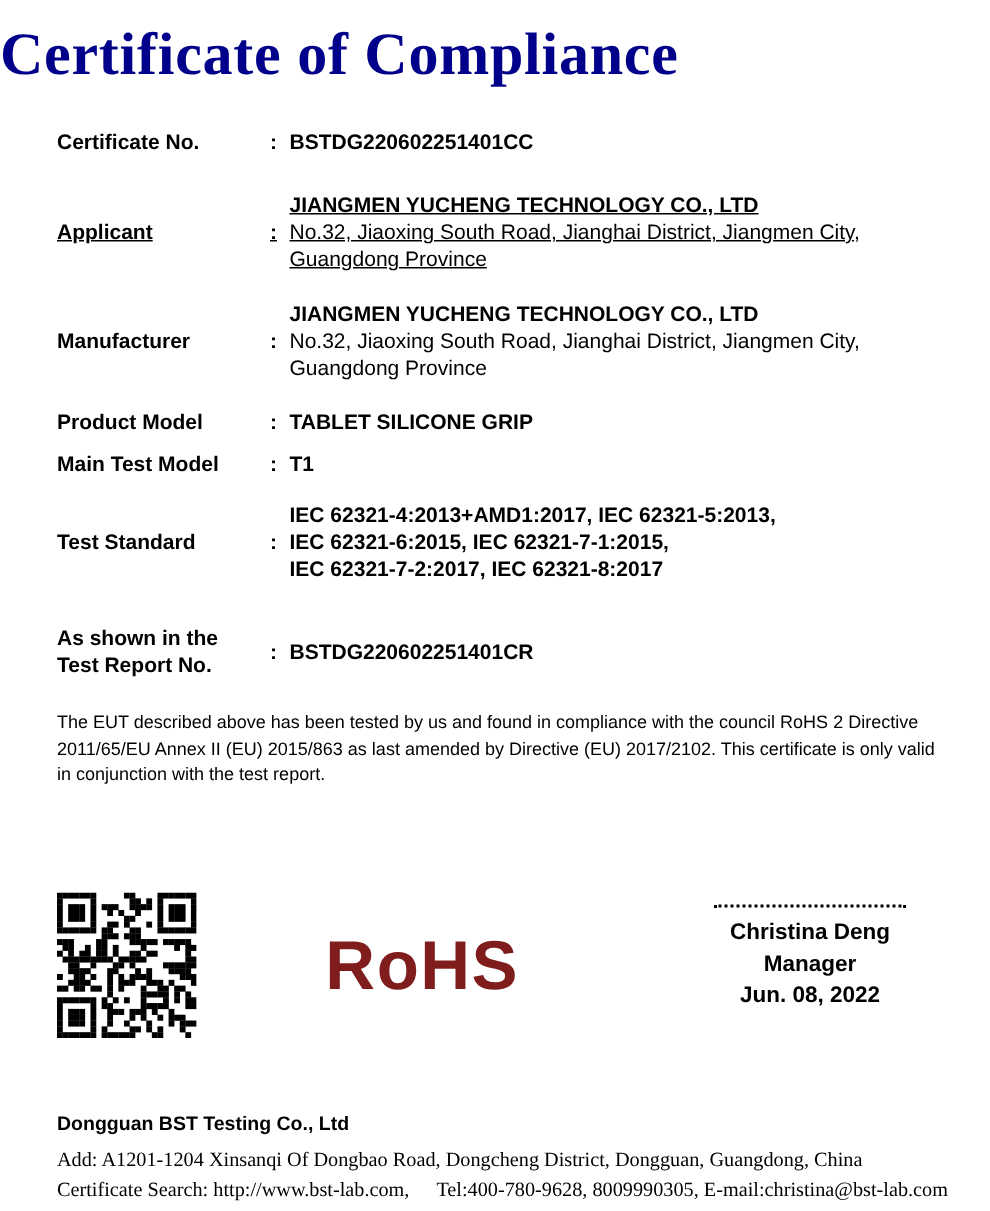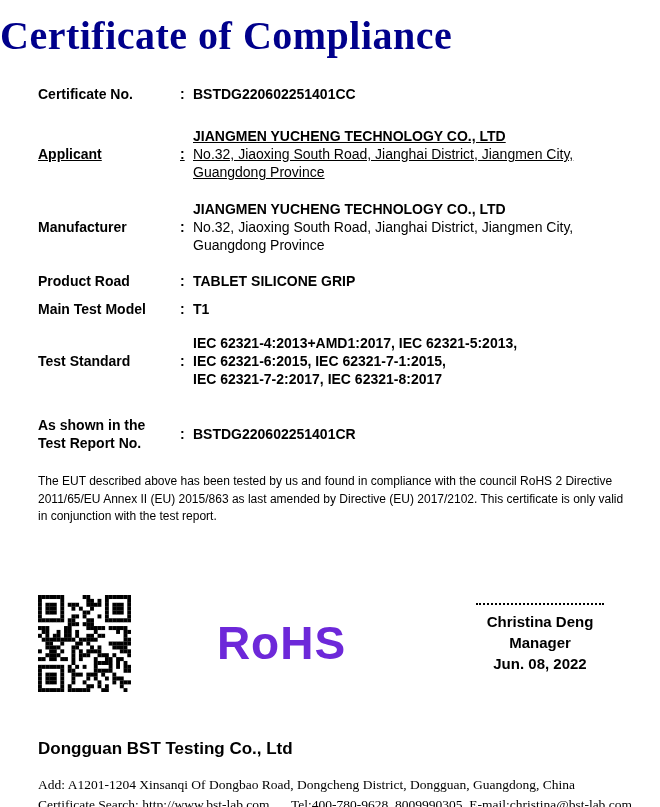--- a/index.html
+++ b/index.html
@@ -62,21 +62,21 @@
     justify-content: space-between;
   }
   .qr-box { width: 93px; height: 97px; flex: none; }
   .qr-box svg { display: block; }
 
   .rohs {
     font-family: "Liberation Sans", sans-serif;
     font-weight: 700;
     font-size: 46px;
     letter-spacing: 1px;
-    color: #6d28d9;
+    color: #7f1d1d;
     transform: translateX(-14px);
   }
 
   .signature {
     width: 160px;
     flex: none;
     text-align: center;
     align-self: flex-end;
     margin-bottom: 18px;
   }
@@ -87,30 +87,30 @@
   }
   .sig-name, .sig-title, .sig-date {
     font-weight: 700;
     font-size: 15px;
     line-height: 21px;
   }
 
   .footer { margin-top: 47px; padding-left: 38px; }
   .footer-company {
     font-weight: 700;
-    font-size: 17px;
+    font-size: 13px;
     line-height: 19px;
   }
   .footer-address, .footer-contact {
     font-family: "Liberation Serif", serif;
     font-size: 13.5px;
     line-height: 19px;
     margin-top: 1px;
   }
-  .footer-address { margin-top: 17px; }
+  .footer-address { margin-top: 5px; }
   .footer-contact .gap { display: inline-block; width: 18px; }
 </style>
 </head>
 <body>
 
 <div class="page">
 
   <h1 class="title">Certificate of Compliance</h1>
 
   <div class="fields">
@@ -135,21 +135,21 @@
       <div class="label">Manufacturer</div>
       <div class="colon">:</div>
       <div class="value">
         <div>JIANGMEN YUCHENG TECHNOLOGY CO., LTD</div>
         <div class="addr">No.32, Jiaoxing South Road, Jianghai District, Jiangmen City,</div>
         <div class="addr">Guangdong Province</div>
       </div>
     </div>
 
     <div class="row m-product">
-      <div class="label">Product Road</div>
+      <div class="label">Product Model</div>
       <div class="colon">:</div>
       <div class="value">TABLET SILICONE GRIP</div>
     </div>
 
     <div class="row m-model">
       <div class="label">Main Test Model</div>
       <div class="colon">:</div>
       <div class="value">T1</div>
     </div>
 

